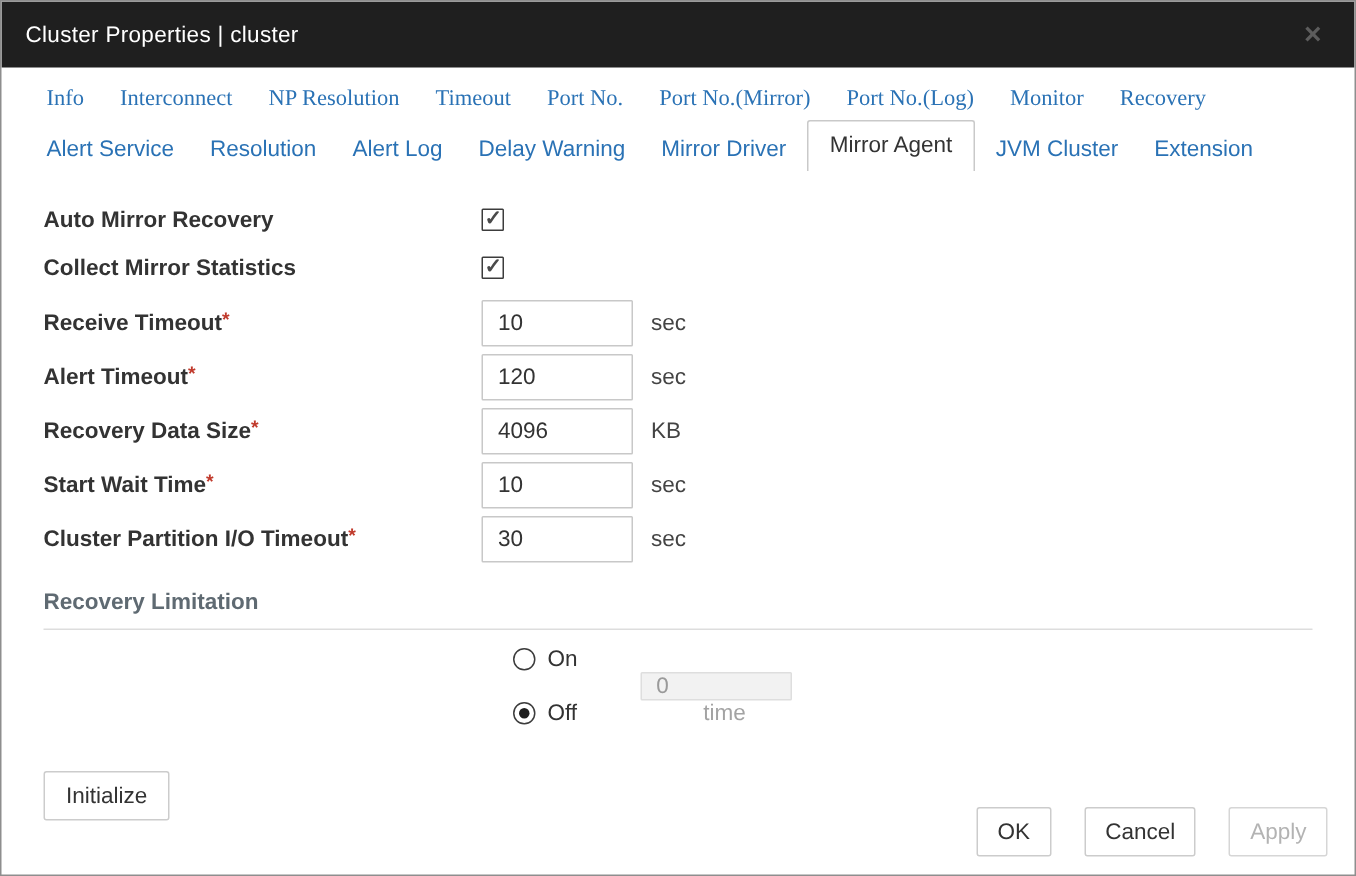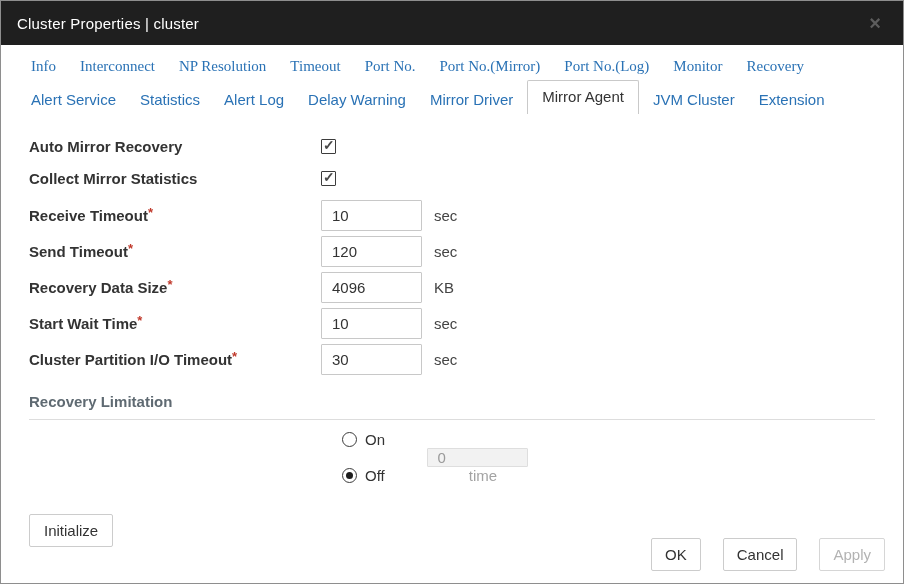--- a/index.html
+++ b/index.html
@@ -140,21 +140,21 @@
       <span class="tab">NP Resolution</span>
       <span class="tab">Timeout</span>
       <span class="tab">Port No.</span>
       <span class="tab">Port No.(Mirror)</span>
       <span class="tab">Port No.(Log)</span>
       <span class="tab">Monitor</span>
       <span class="tab">Recovery</span>
     </div>
     <div class="tabrow tabrow2">
       <span class="tab">Alert Service</span>
-      <span class="tab">Statistics</span>
+      <span class="tab">Resolution</span>
       <span class="tab">Alert Log</span>
       <span class="tab">Delay Warning</span>
       <span class="tab">Mirror Driver</span>
       <span class="tab active">Mirror Agent</span>
       <span class="tab">JVM Cluster</span>
       <span class="tab">Extension</span>
     </div>
   </div>
 
   <div class="content">
@@ -173,21 +173,21 @@
         </span>
     </div>
 
     <div class="row in-row" style="margin-top:6px;">
       <span class="lbl"><span>Receive Timeout</span><span class="req">*</span></span>
       <input class="txt" type="text" value="10" style="">
       <span class="unit">sec</span>
     </div>
 
     <div class="row in-row">
-      <span class="lbl"><span>Send Timeout</span><span class="req">*</span></span>
+      <span class="lbl"><span>Alert Timeout</span><span class="req">*</span></span>
       <input class="txt" type="text" value="120" style="">
       <span class="unit">sec</span>
     </div>
 
     <div class="row in-row">
       <span class="lbl"><span>Recovery Data Size</span><span class="req">*</span></span>
       <input class="txt" type="text" value="4096" style="">
       <span class="unit">KB</span>
     </div>
 

